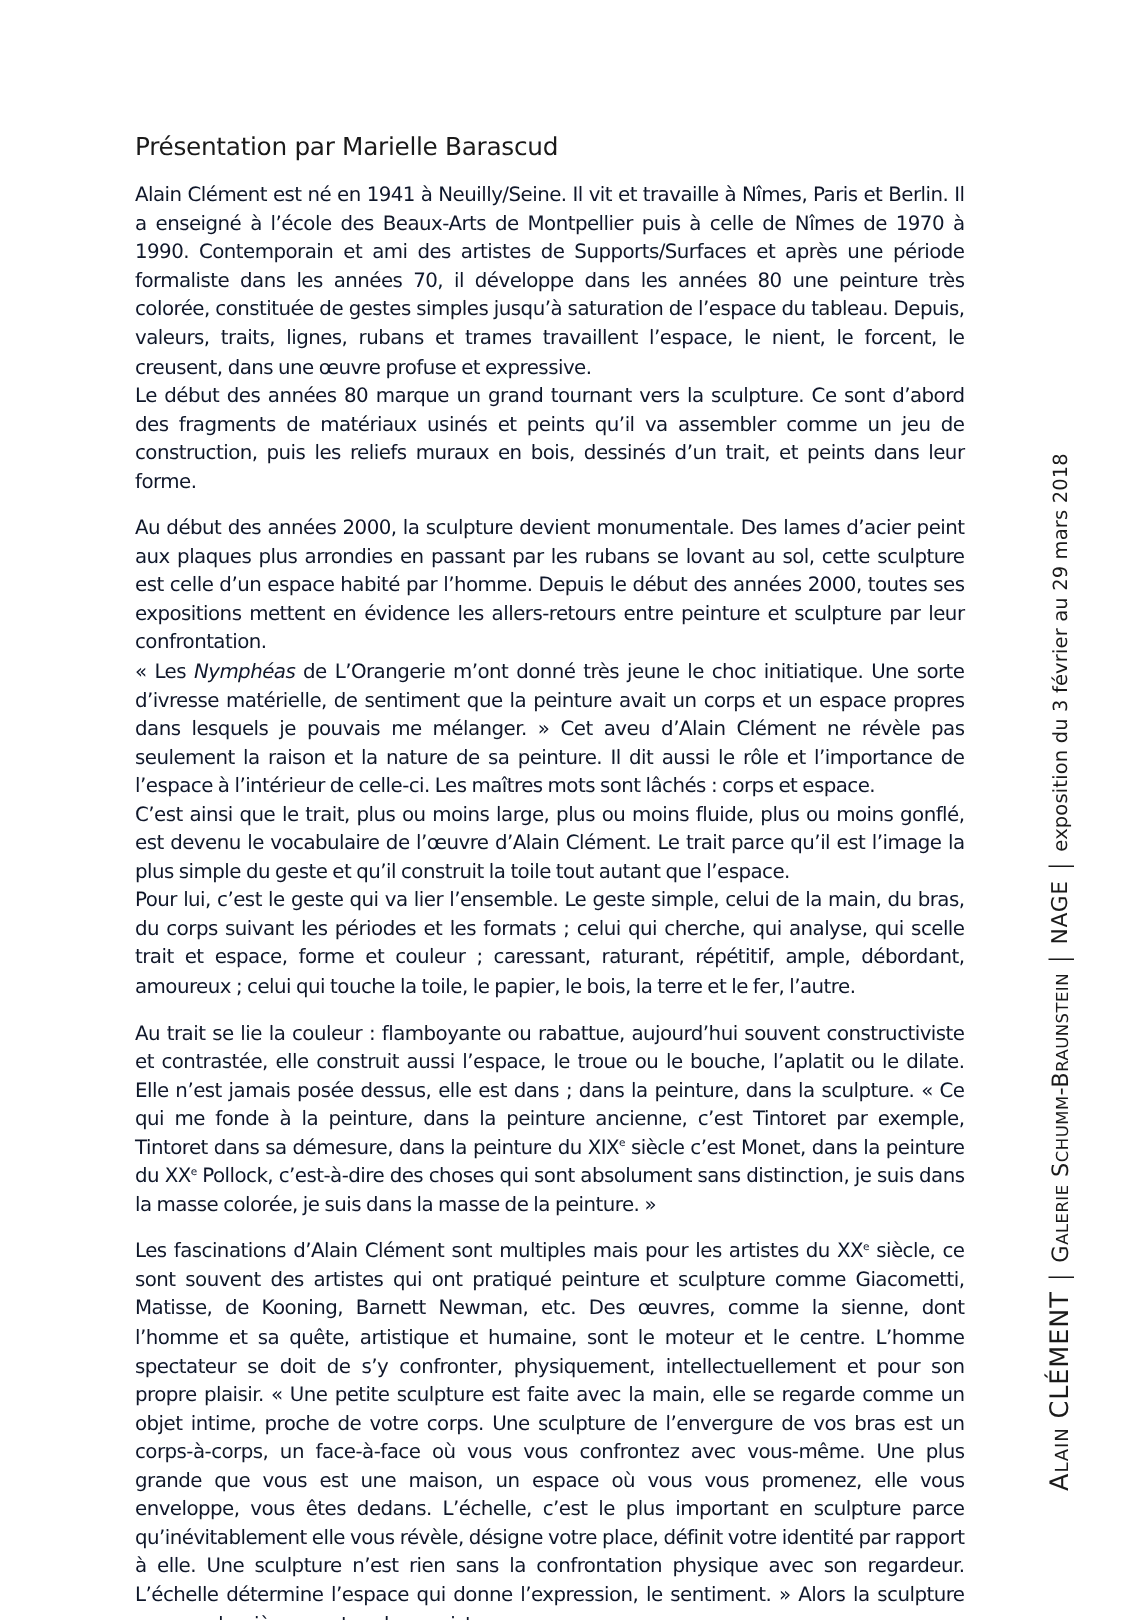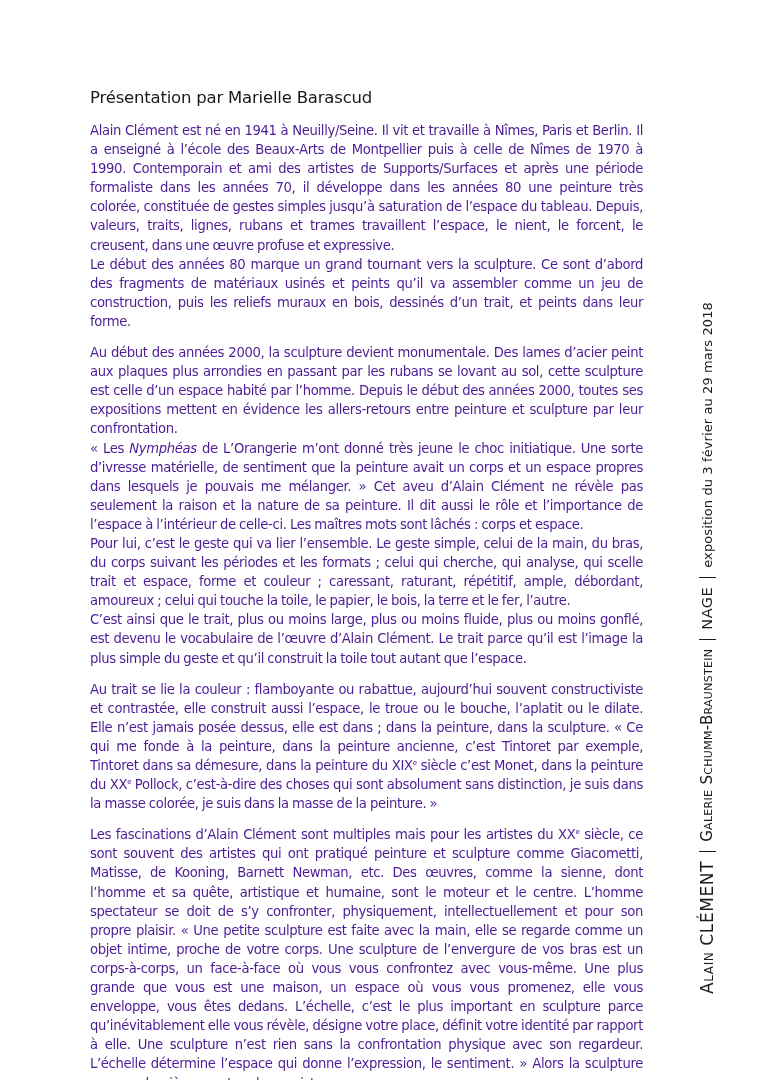--- a/index.html
+++ b/index.html
@@ -39,21 +39,21 @@
       width: 553px;
     }
     .para {
       font-size: 13.2px;
       line-height: 19.1px;
       text-align: justify;
       letter-spacing: -0.35px;
       word-spacing: -0.5px;
       hyphens: none;
       margin: 0;
-      color: #4c1d95;
+      color: #0f172a;
     }
     .block {
       margin: 0 0 12px 0;
     }
     .para i { font-style: italic; }
     sup {
       font-size: 7px;
       line-height: 0;
       vertical-align: 5px;
     }
@@ -111,22 +111,22 @@
   <div class="column">
 
     <div class="block">
       <p class="para">Alain Clément est né en 1941 à Neuilly/Seine. Il vit et travaille à Nîmes, Paris et Berlin. Il a enseigné à l’école des Beaux-Arts de Montpellier puis à celle de Nîmes de 1970 à 1990. Contemporain et ami des artistes de Supports/Surfaces et après une période formaliste dans les années 70, il développe dans les années 80 une peinture très colorée, constituée de gestes simples jusqu’à saturation de l’espace du tableau. Depuis, valeurs, traits, lignes, rubans et trames travaillent l’espace, le nient, le forcent, le creusent, dans une œuvre profuse et expressive.</p>
       <p class="para">Le début des années 80 marque un grand tournant vers la sculpture. Ce sont d’abord des fragments de matériaux usinés et peints qu’il va assembler comme un jeu de construction, puis les reliefs muraux en bois, dessinés d’un trait, et peints dans leur forme.</p>
     </div>
 
     <div class="block">
       <p class="para">Au début des années 2000, la sculpture devient monumentale. Des lames d’acier peint aux plaques plus arrondies en passant par les rubans se lovant au sol, cette sculpture est celle d’un espace habité par l’homme. Depuis le début des années 2000, toutes ses expositions mettent en évidence les allers-retours entre peinture et sculpture par leur confrontation.</p>
       <p class="para"><span>« Les </span><i>Nymphéas</i><span> de L’Orangerie m’ont donné très jeune le choc initiatique. Une sorte d’ivresse matérielle, de sentiment que la peinture avait un corps et un espace propres dans lesquels je pouvais me mélanger. » Cet aveu d’Alain Clément ne révèle pas seulement la raison et la nature de sa peinture. Il dit aussi le rôle et l’importance de l’espace à l’intérieur de celle-ci. Les maîtres mots sont lâchés : corps et espace.</span></p>
+      <p class="para">C’est ainsi que le trait, plus ou moins large, plus ou moins fluide, plus ou moins gonflé, est devenu le vocabulaire de l’œuvre d’Alain Clément. Le trait parce qu’il est l’image la plus simple du geste et qu’il construit la toile tout autant que l’espace.</p>
       <p class="para">Pour lui, c’est le geste qui va lier l’ensemble. Le geste simple, celui de la main, du bras, du corps suivant les périodes et les formats ; celui qui cherche, qui analyse, qui scelle trait et espace, forme et couleur ; caressant, raturant, répétitif, ample, débordant, amoureux ; celui qui touche la toile, le papier, le bois, la terre et le fer, l’autre.</p>
-      <p class="para">C’est ainsi que le trait, plus ou moins large, plus ou moins fluide, plus ou moins gonflé, est devenu le vocabulaire de l’œuvre d’Alain Clément. Le trait parce qu’il est l’image la plus simple du geste et qu’il construit la toile tout autant que l’espace.</p>
     </div>
 
     <div class="block">
       <p class="para"><span>Au trait se lie la couleur : flamboyante ou rabattue, aujourd’hui souvent constructiviste et contrastée, elle construit aussi l’espace, le troue ou le bouche, l’aplatit ou le dilate. Elle n’est jamais posée dessus, elle est dans ; dans la peinture, dans la sculpture. « Ce qui me fonde à la peinture, dans la peinture ancienne, c’est Tintoret par exemple, Tintoret dans sa démesure, dans la peinture du XIX</span><sup>e</sup><span> siècle c’est Monet, dans la peinture du XX</span><sup>e</sup><span> Pollock, c’est-à-dire des choses qui sont absolument sans distinction, je suis dans la masse colorée, je suis dans la masse de la peinture. »</span></p>
     </div>
 
     <div class="block">
       <p class="para"><span>Les fascinations d’Alain Clément sont multiples mais pour les artistes du XX</span><sup>e</sup><span> siècle, ce sont souvent des artistes qui ont pratiqué peinture et sculpture comme Giacometti, Matisse, de Kooning, Barnett Newman, etc. Des œuvres, comme la sienne, dont l’homme et sa quête, artistique et humaine, sont le moteur et le centre. L’homme spectateur se doit de s’y confronter, physiquement, intellectuellement et pour son propre plaisir. « Une petite sculpture est faite avec la main, elle se regarde comme un objet intime, proche de votre corps. Une sculpture de l’envergure de vos bras est un corps-à-corps, un face-à-face où vous vous confrontez avec vous-même. Une plus grande que vous est une maison, un espace où vous vous promenez, elle vous enveloppe, vous êtes dedans. L’échelle, c’est le plus important en sculpture parce qu’inévitablement elle vous révèle, désigne votre place, définit votre identité par rapport à elle. Une sculpture n’est rien sans la confrontation physique avec son regardeur. L’échelle détermine l’espace qui donne l’expression, le sentiment. » Alors la sculpture comme dernière aventure humaniste…</span></p>
     </div>
 

